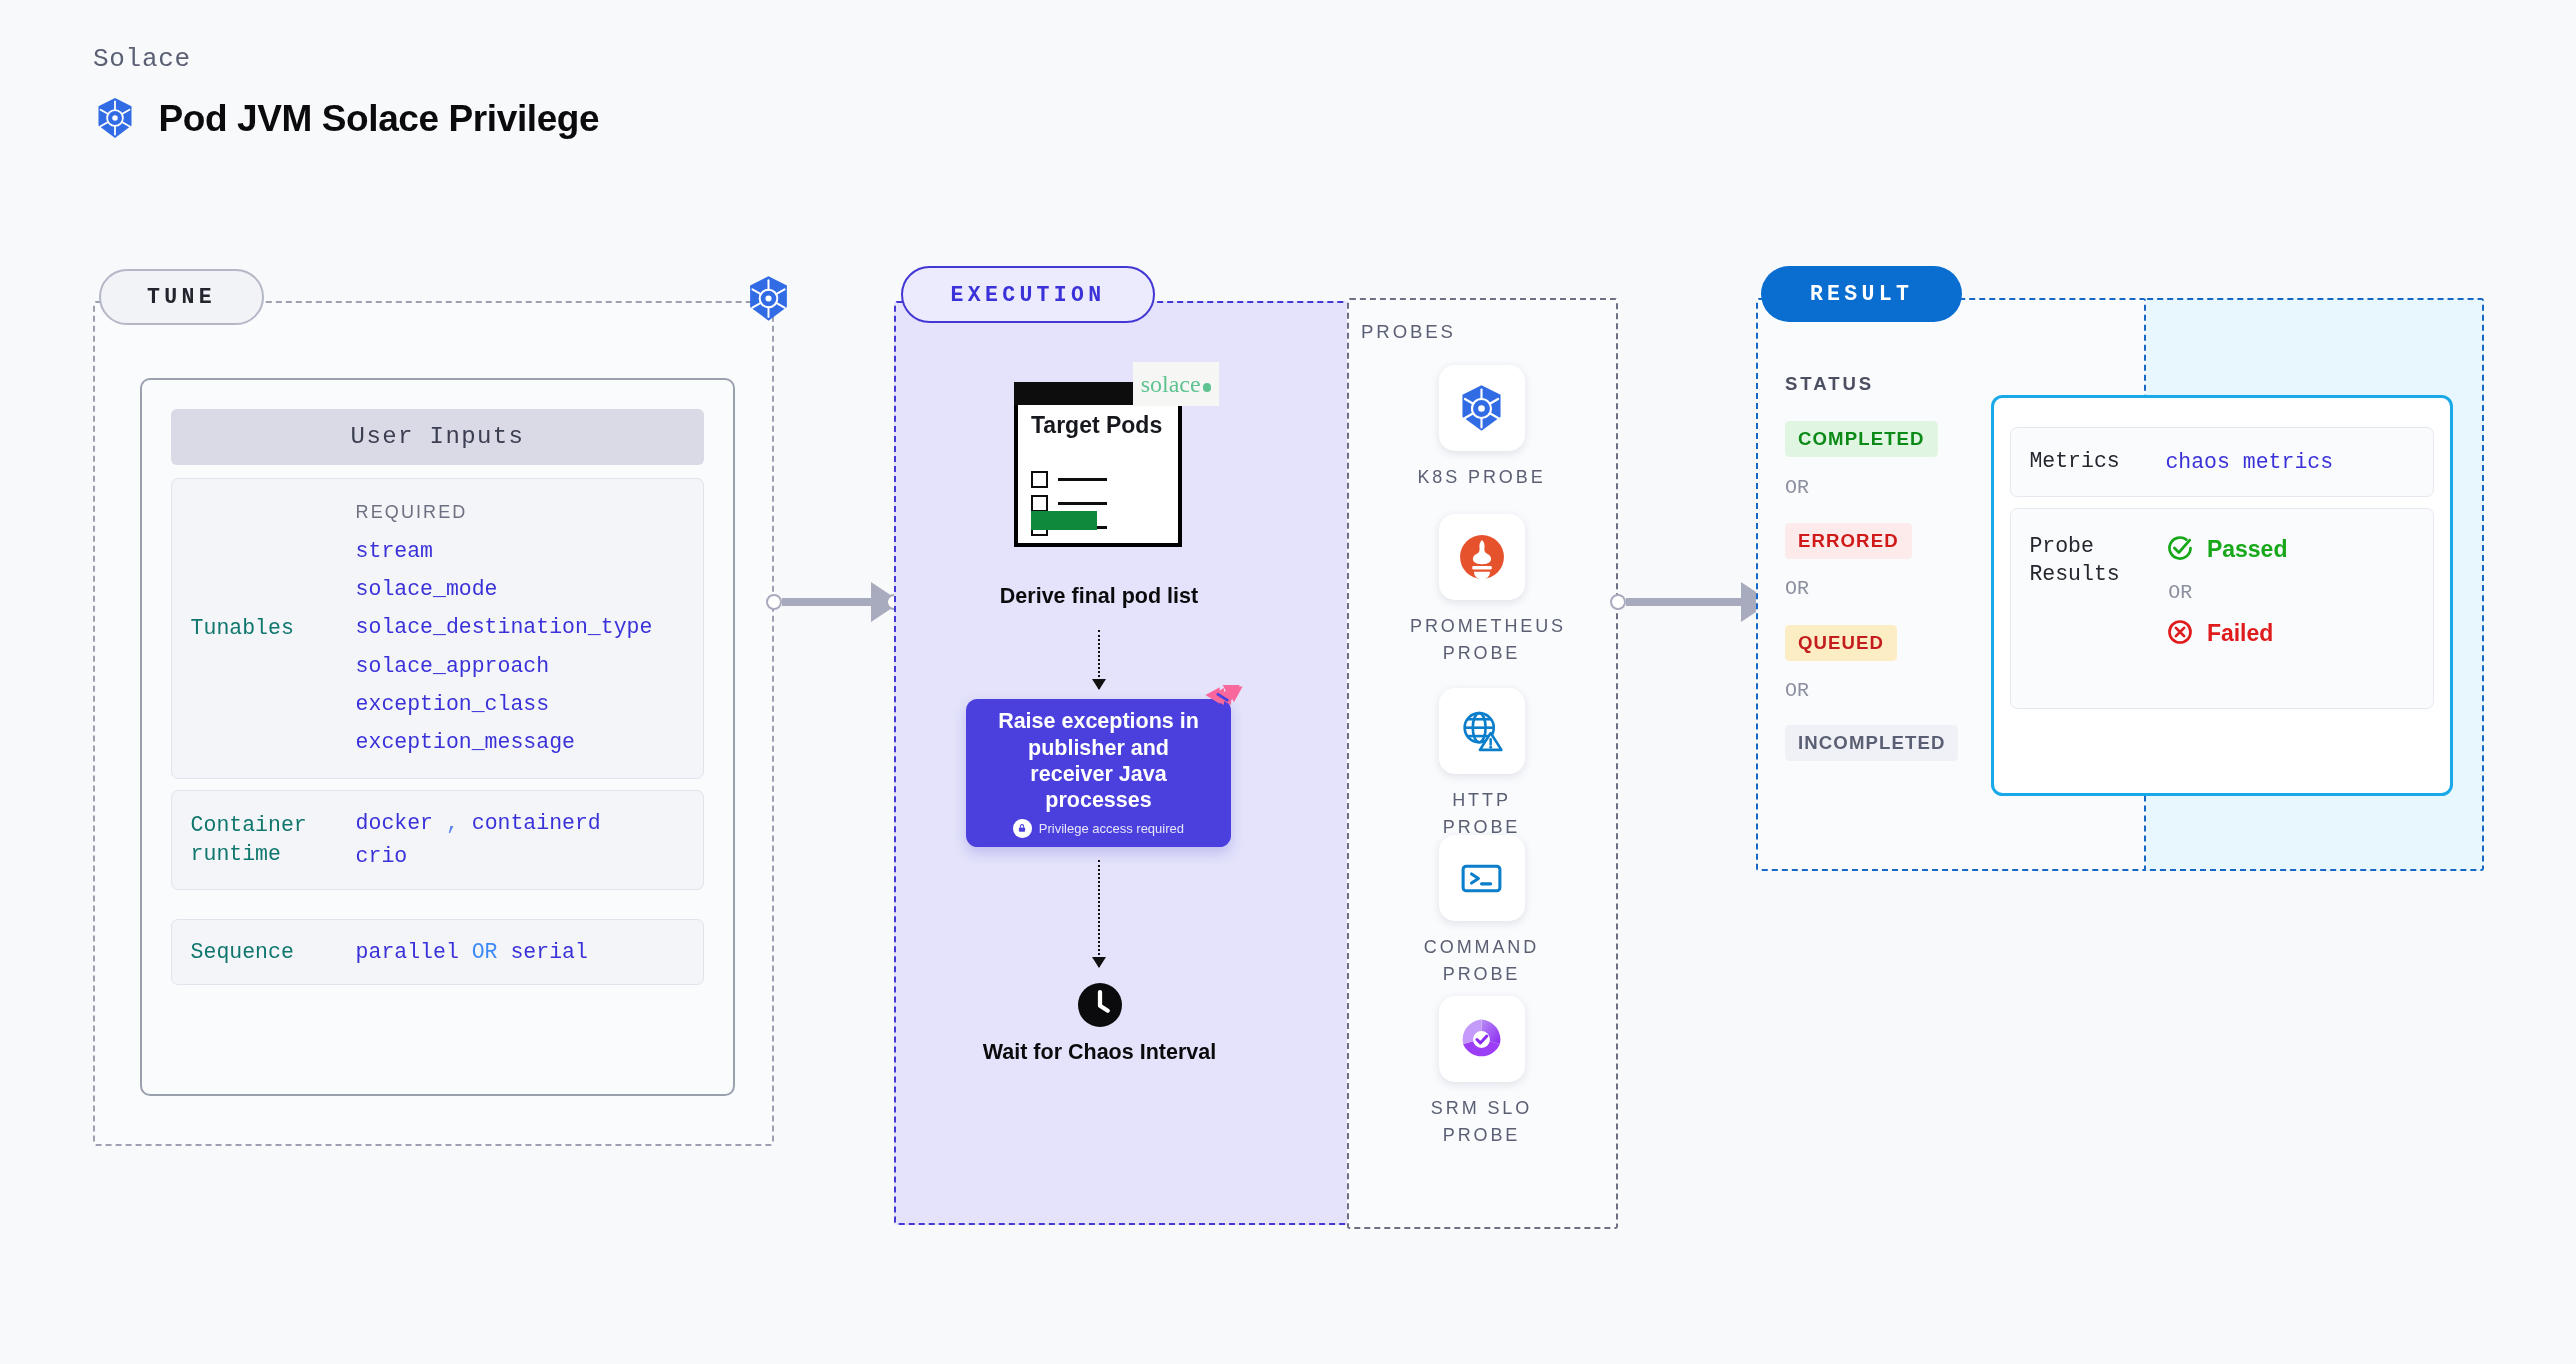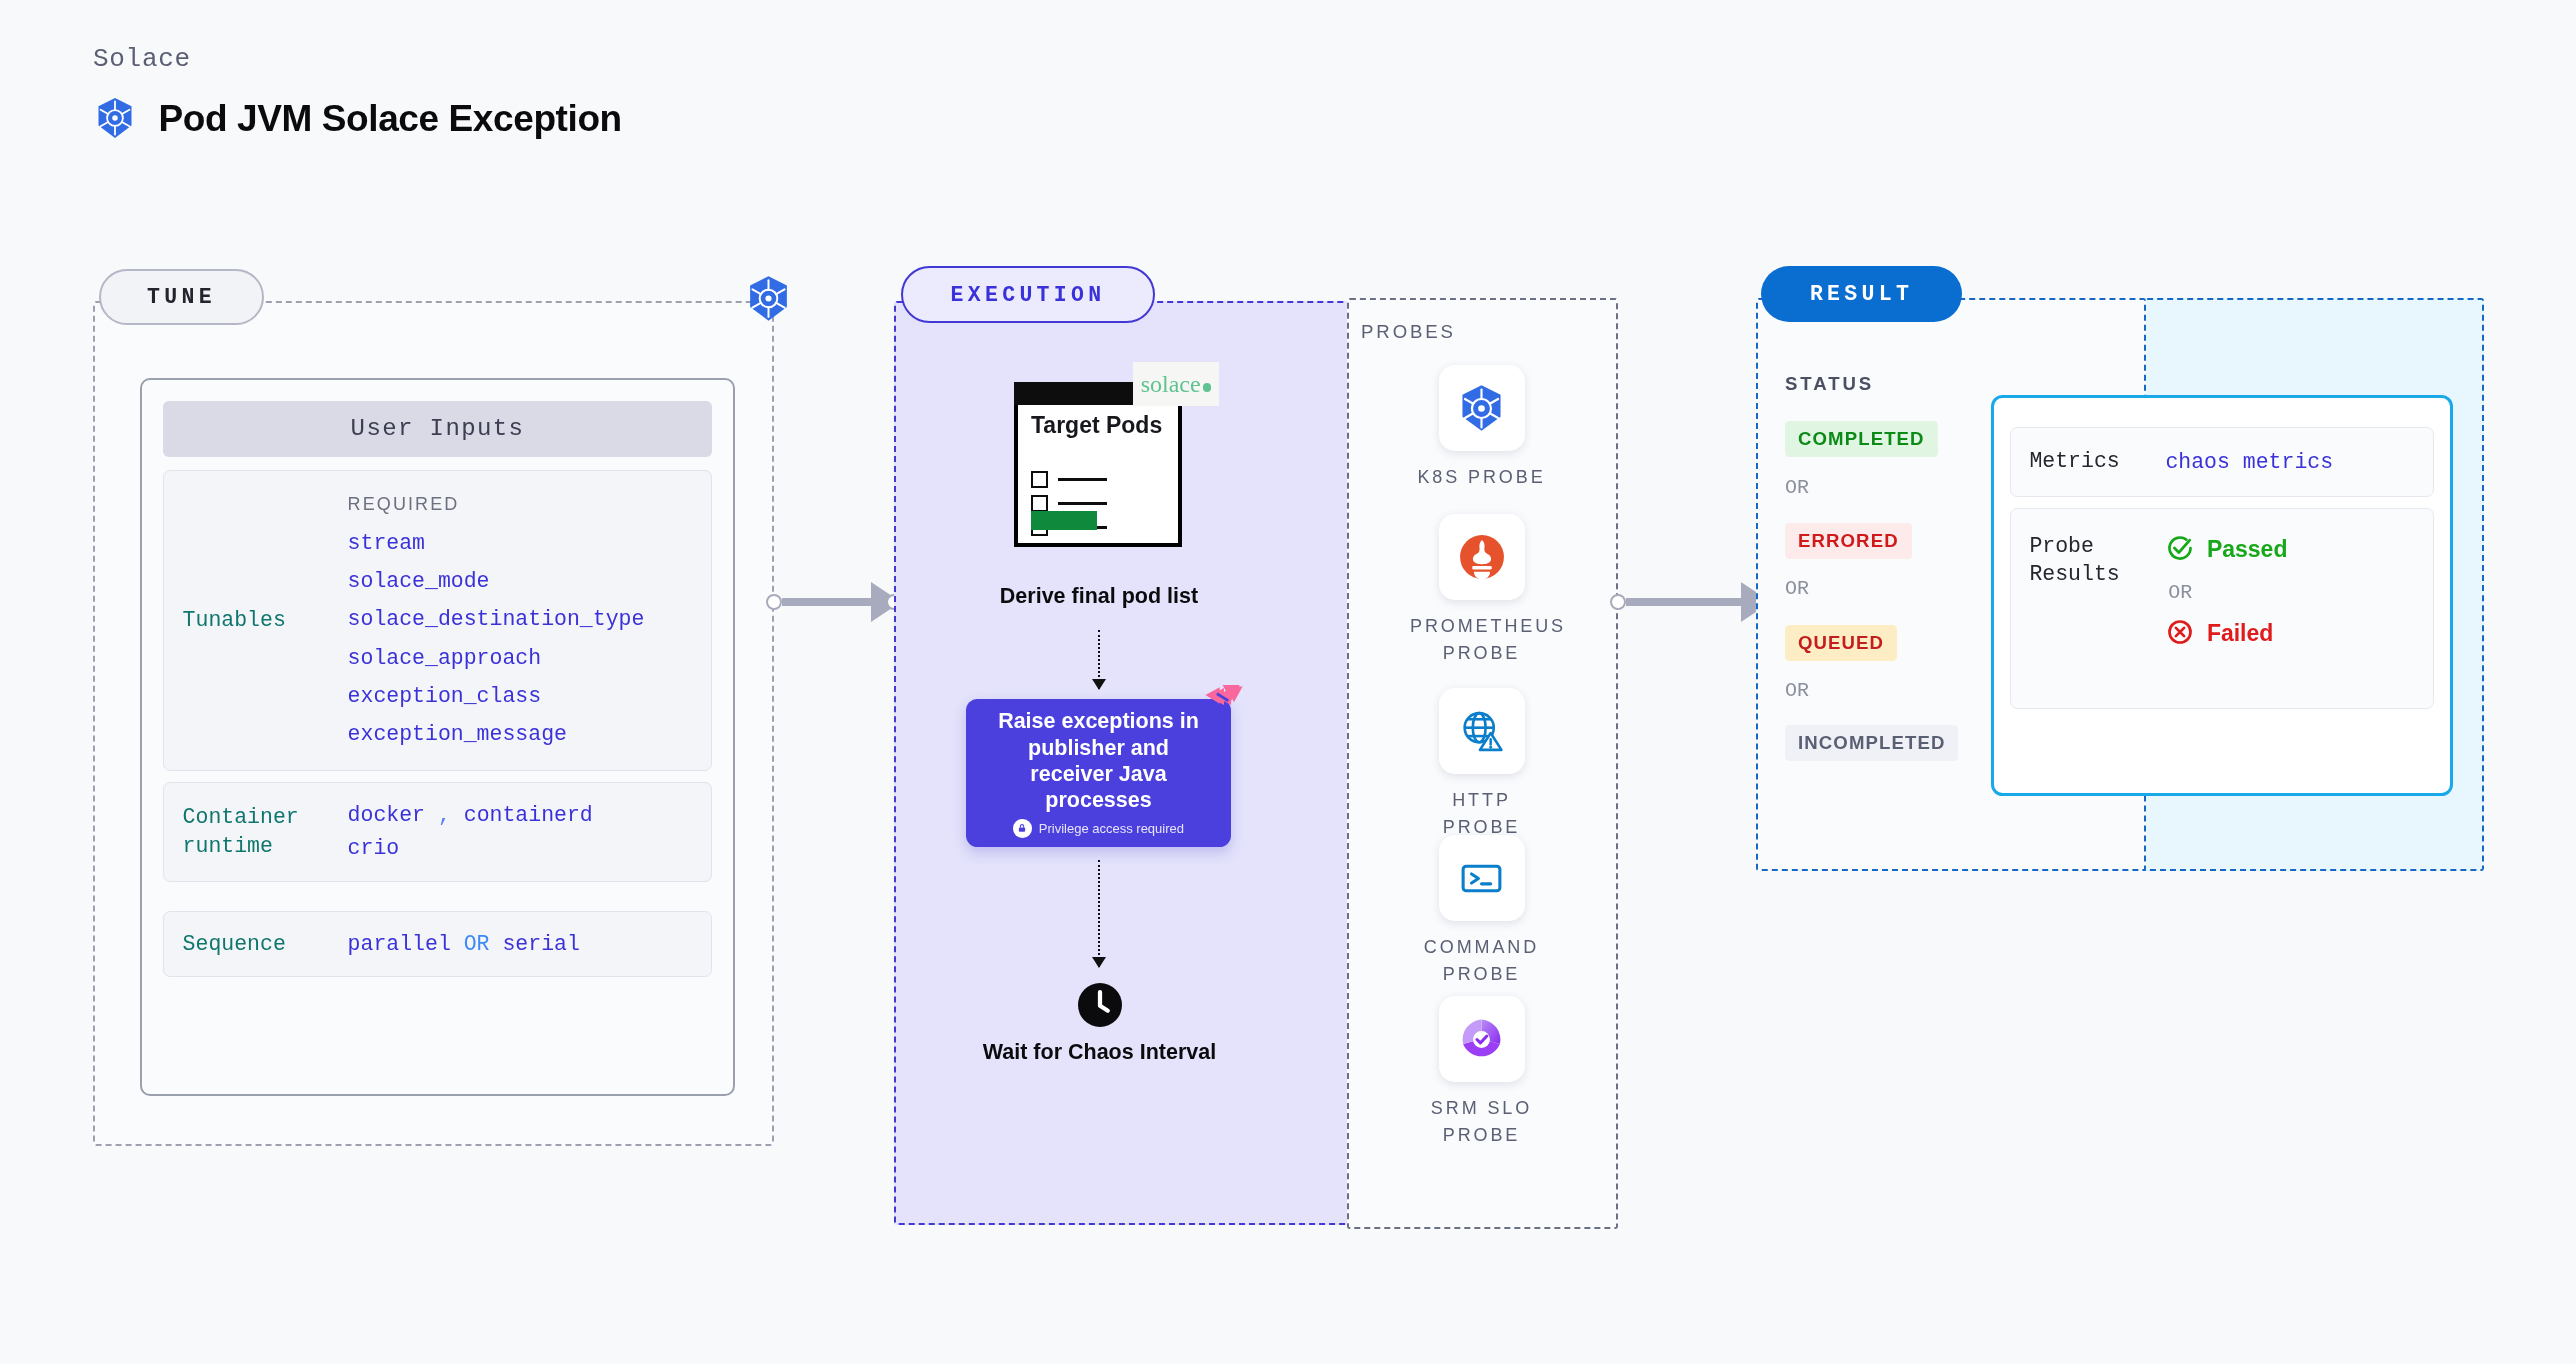--- a/index.html
+++ b/index.html
@@ -208,21 +208,21 @@
           <line x1="32" y1="8" x2="32" y2="20.5"></line>
           <line x1="32" y1="43.5" x2="32" y2="56"></line>
           <line x1="11" y1="20" x2="22" y2="26.3"></line>
           <line x1="42" y1="37.7" x2="53" y2="44"></line>
           <line x1="11" y1="44" x2="22" y2="37.7"></line>
           <line x1="42" y1="26.3" x2="53" y2="20"></line>
         </g>
         <circle cx="32" cy="32" r="4" fill="#fff"></circle>
       </svg>
     </span>
-    <span id="page-title">Pod JVM Solace Exception</span>
+    <span id="page-title">Pod JVM Solace Privilege</span>
   </div>
 </div>
 
 <div class="dashed-box" id="tune-dashed"></div>
 <div class="pill" id="tune-pill">TUNE</div>
 <div id="k8s-top">
   <svg width="49" height="49" viewBox="0 0 64 64">
     <path d="M32 3 L56 15 L56 43 L32 61 L8 43 L8 15 Z" fill="#326ce5"></path>
     <g fill="none" stroke="#fff" stroke-width="2.6" stroke-linecap="round">
       <circle cx="32" cy="32" r="11.5"></circle>
@@ -230,21 +230,21 @@
         <line x1="32" y1="43.5" x2="32" y2="56"></line>
       <line x1="11" y1="20" x2="22" y2="26.3"></line>
         <line x1="42" y1="37.7" x2="53" y2="44"></line>
       <line x1="11" y1="44" x2="22" y2="37.7"></line>
         <line x1="42" y1="26.3" x2="53" y2="20"></line>
     </g>
     <circle cx="32" cy="32" r="4" fill="#fff"></circle>
   </svg>
 </div>
 
-<div class="card-outer" style="left:140px; top:378px; width:595px; height:718px; padding:21px;">
+<div class="card-outer" style="left:140px; top:378px; width:595px; height:718px; padding:29px;">
   <div class="card-header">User Inputs</div>
 
   <div class="row-box" style="margin-top:13px; height:301px; align-items:center;">
     <div class="row-label">Tunables</div>
     <div style="flex:1;">
       <div class="req-label">REQUIRED</div>
       <div class="tunable-item">stream</div>
       <div class="tunable-item">solace_mode</div>
       <div class="tunable-item">solace_destination_type</div>
       <div class="tunable-item">solace_approach</div>

